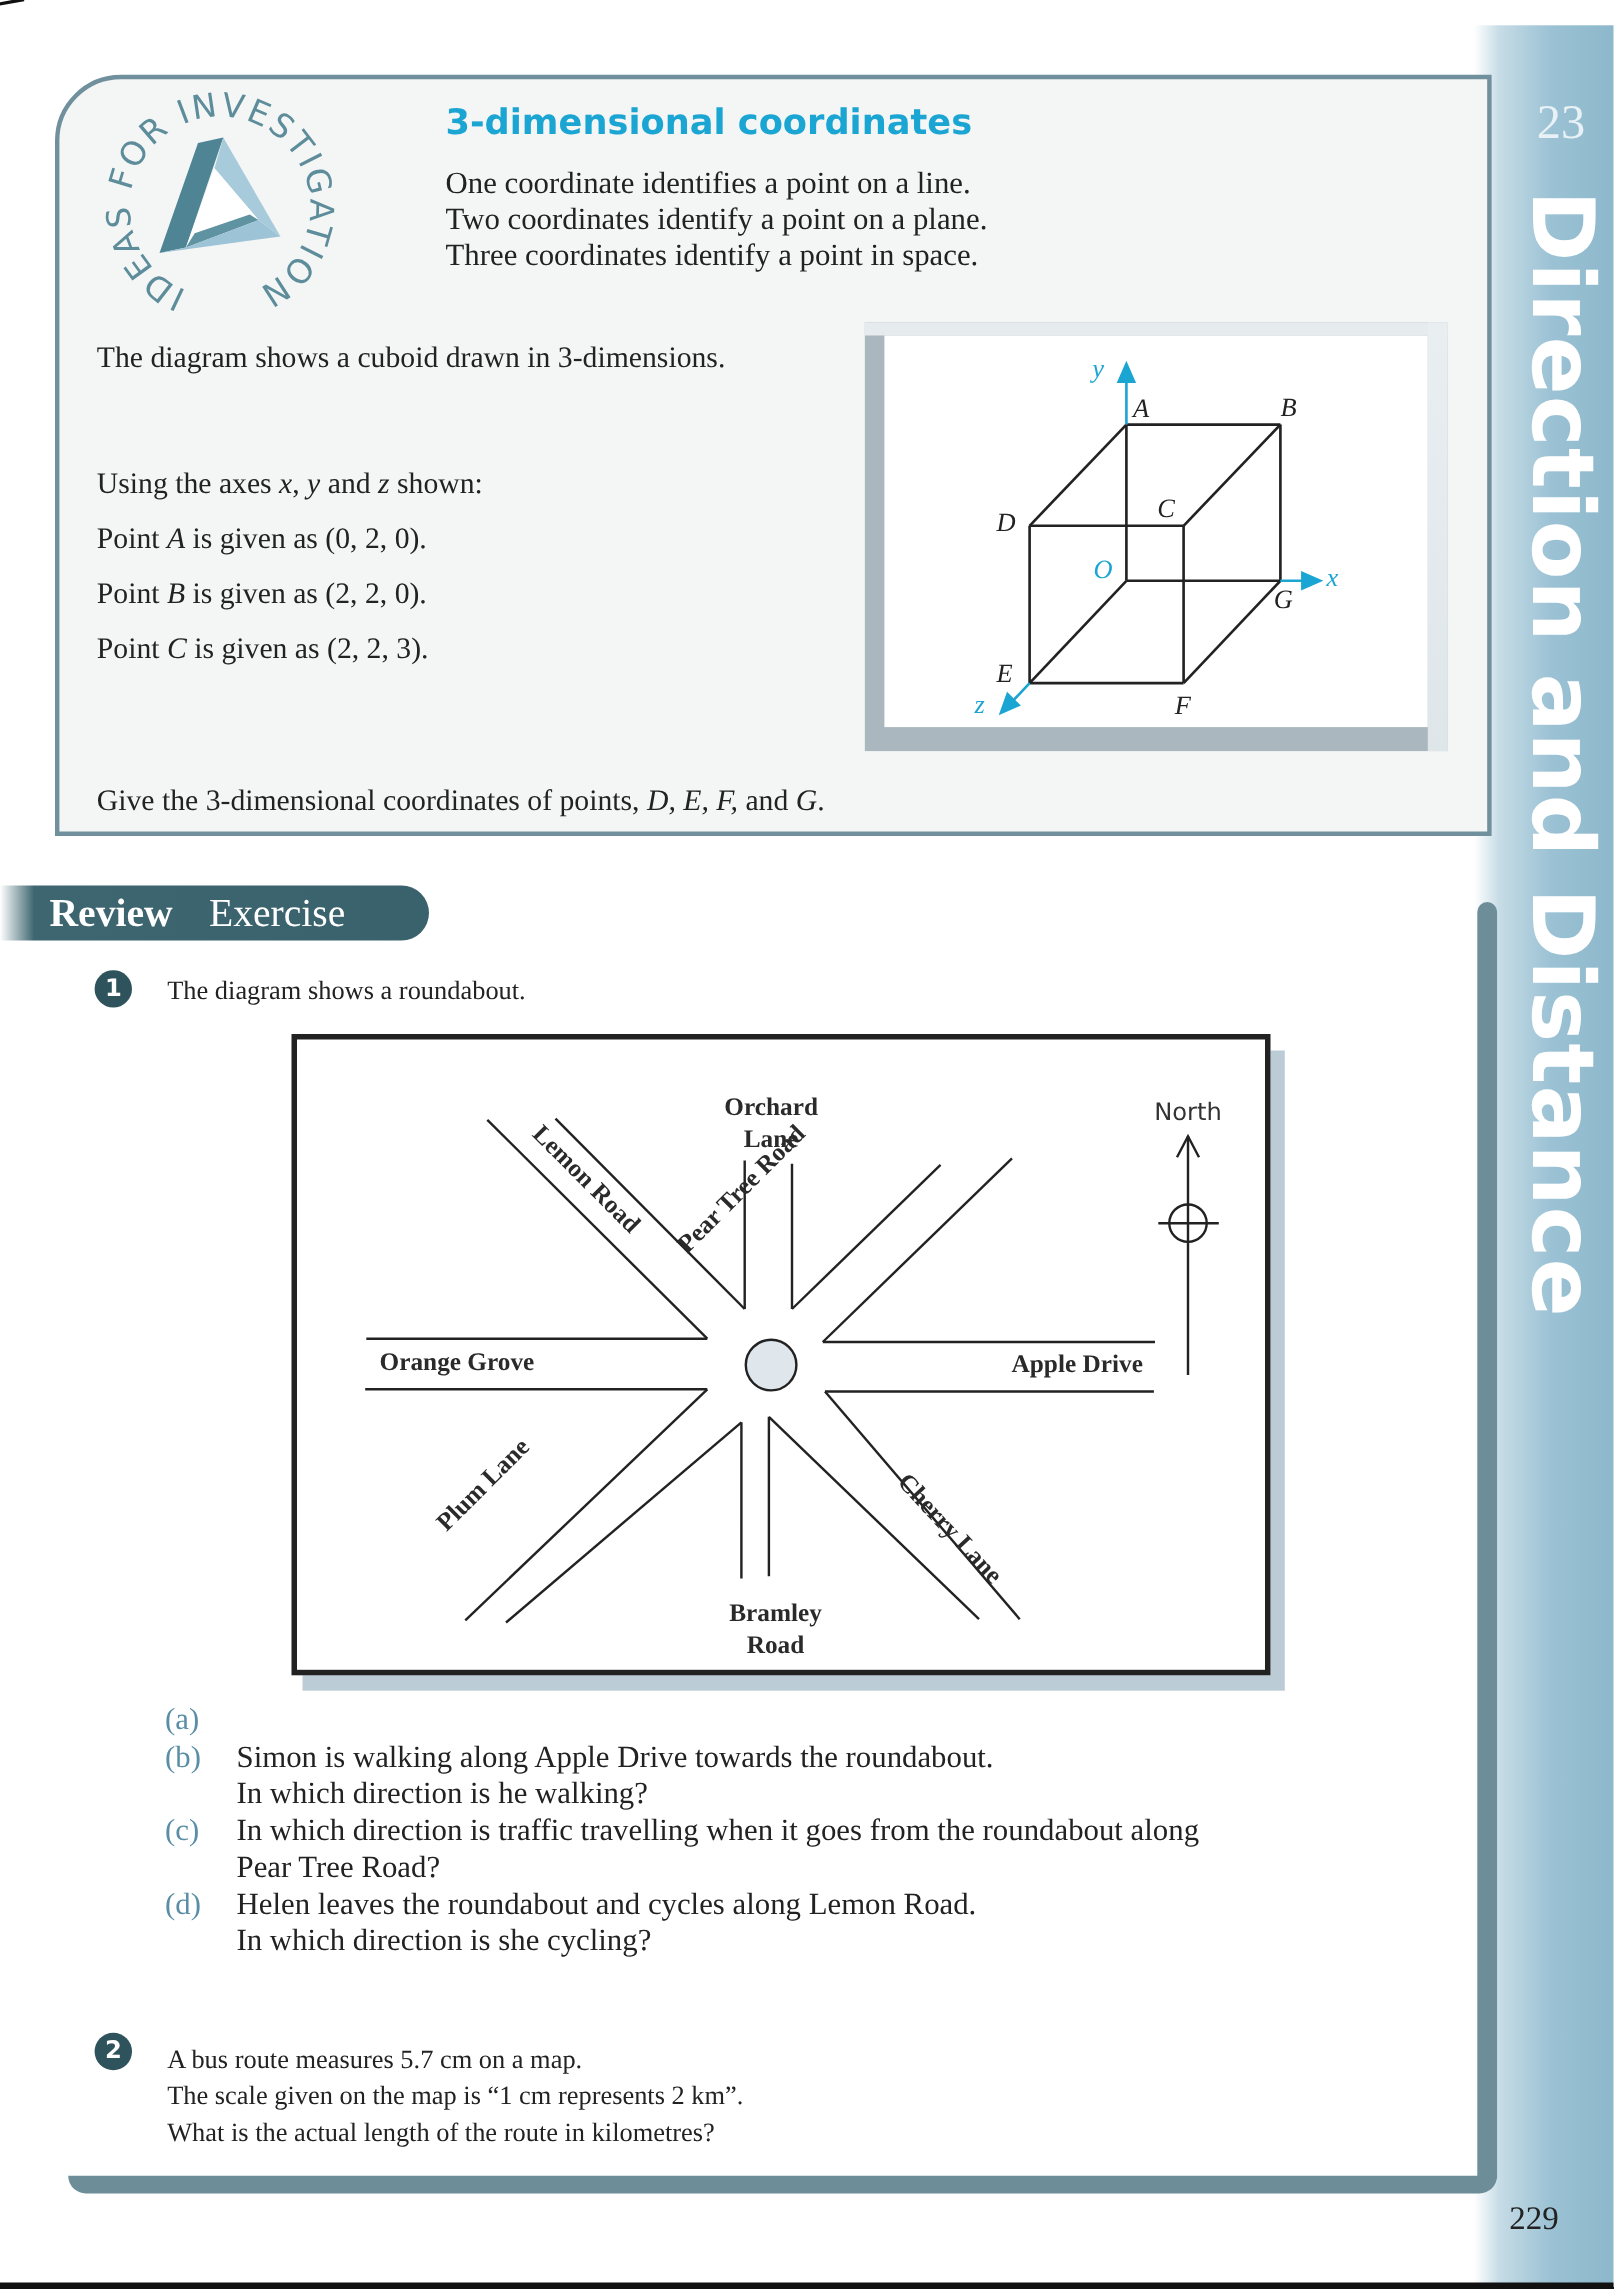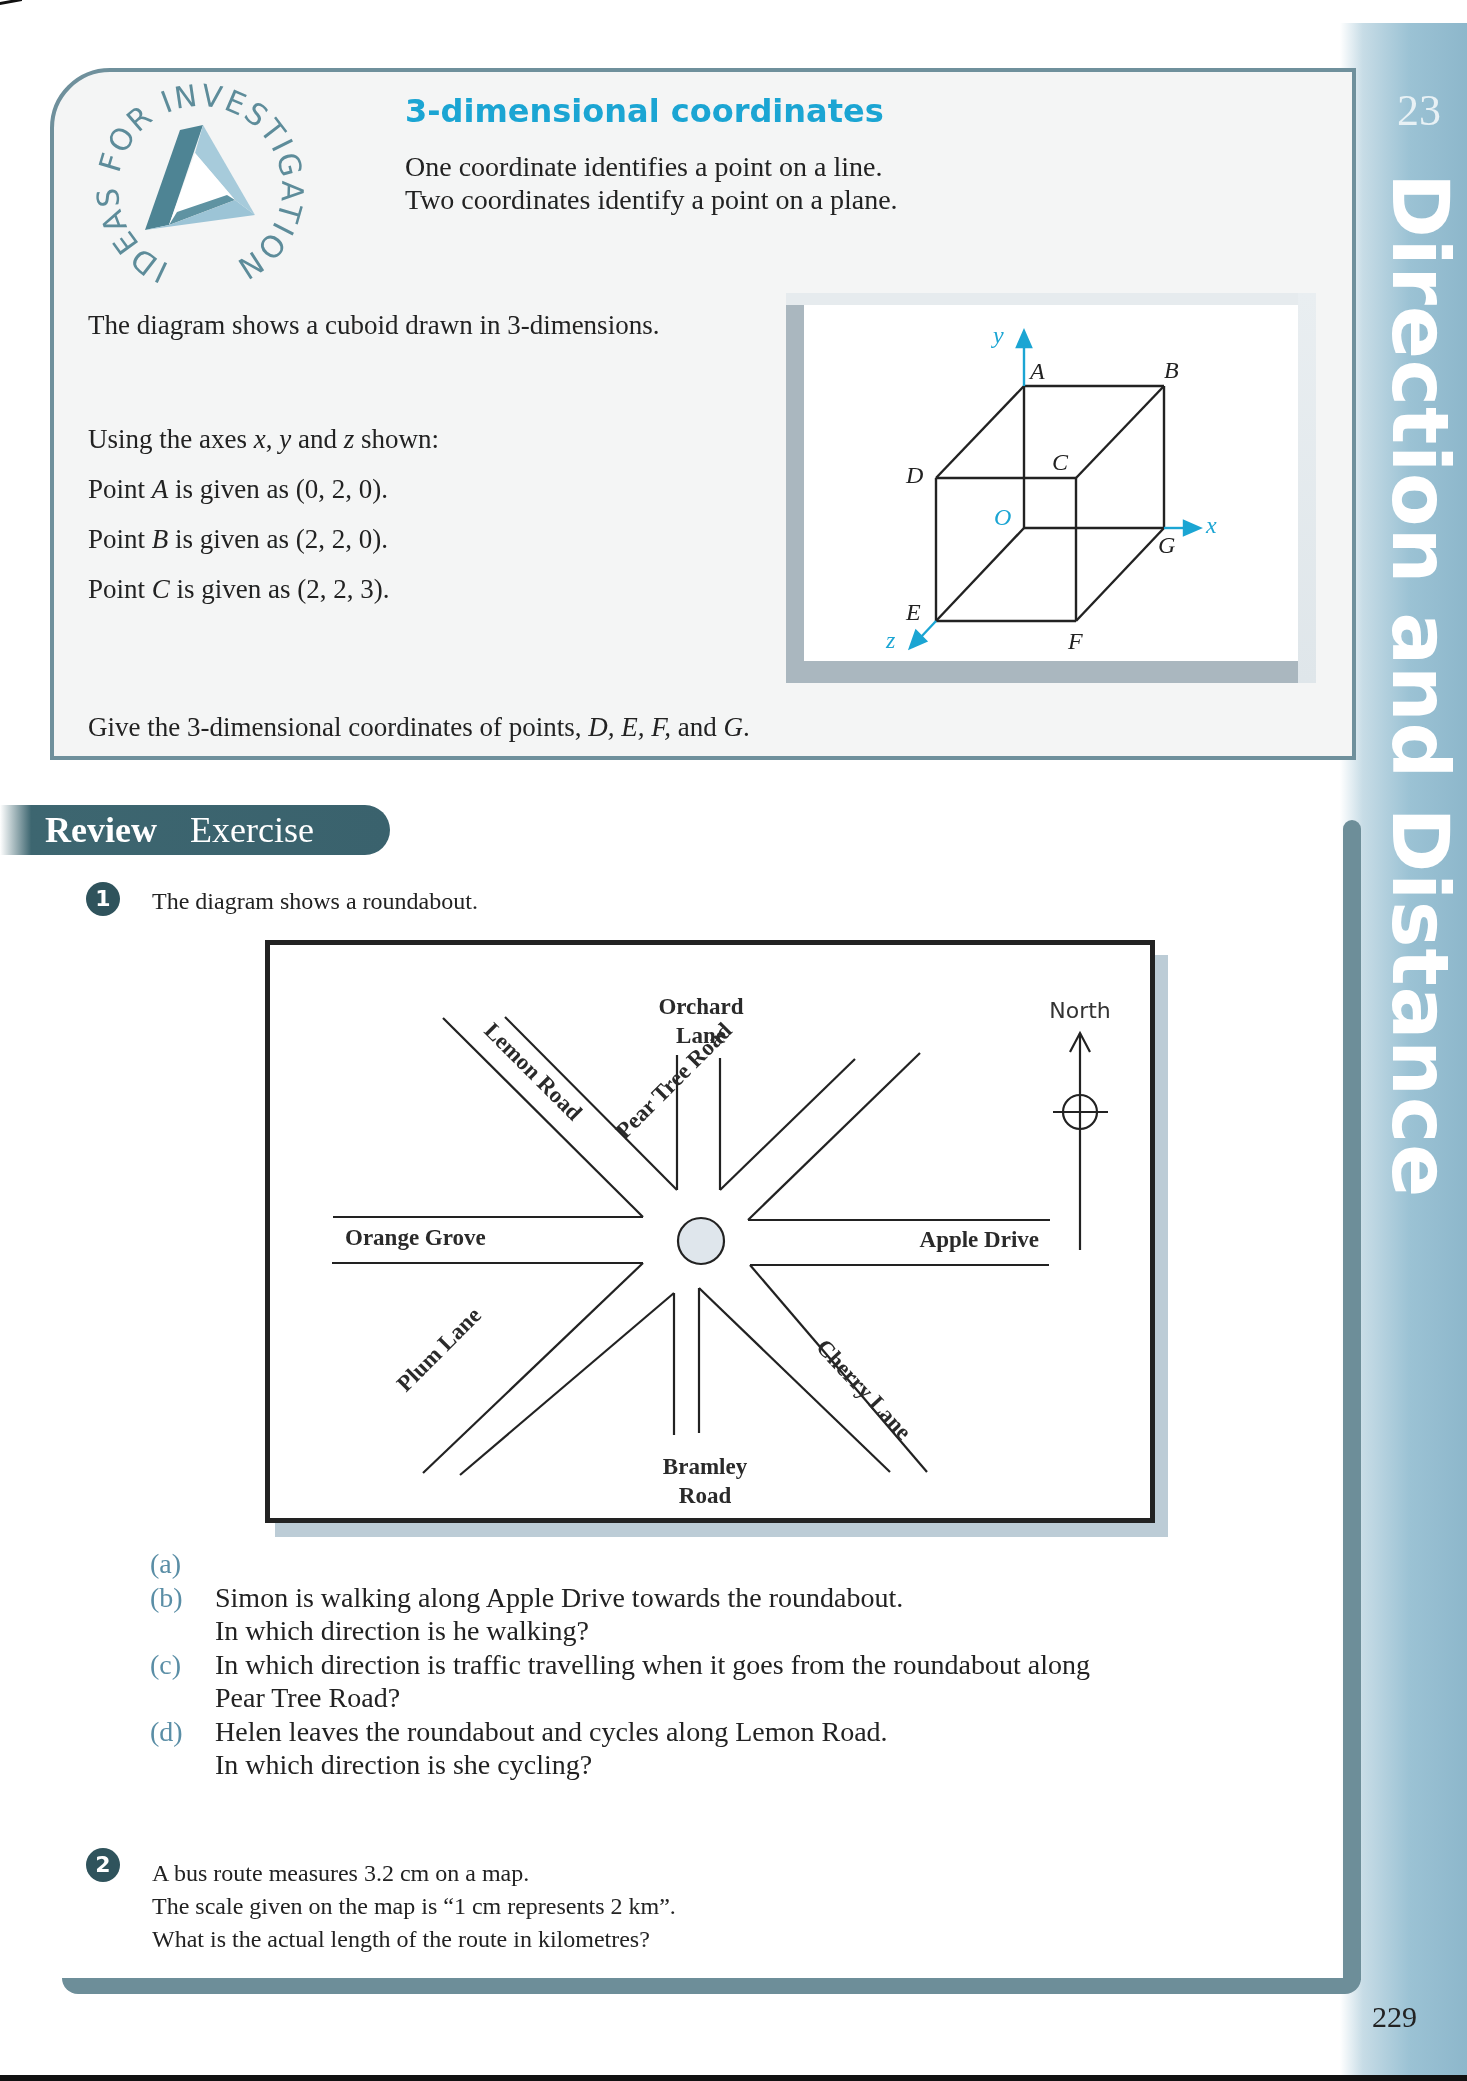--- a/index.html
+++ b/index.html
@@ -116,20 +116,21 @@
     <polygon points="118,50 170,140 150,125 110,78" fill="#a7cbdb"></polygon>
     <polygon points="84,150 110,78 150,125" fill="#ffffff"></polygon>
     <polygon points="84,150 150,125 142,120 92,137" fill="#5f93a2"></polygon>
   </g>
 </svg>
 
 <div class="invest-title">3-dimensional coordinates</div>
 <div class="intro-lines">
   <div>One coordinate identifies a point on a line.</div>
   <div>Two coordinates identify a point on a plane.</div>
+  <div>Three coordinates identify a point in space.</div>
 </div>
 
 <div class="para" style="top:310px;">The diagram shows a cuboid drawn in 3-dimensions.</div>
 <div class="para" style="top:424px;" id="axesIntro">Using the axes <i>x</i>, <i>y</i> and <i>z</i> shown:</div>
 <div class="para" style="top:474px;">
   <span>Point </span><i>A</i><span> is given as (0, 2, 0).</span>
 </div>
 <div class="para" style="top:524px;">
   <span>Point </span><i>B</i><span> is given as (2, 2, 0).</span>
 </div>
@@ -266,19 +267,19 @@
     <div class="lbl">(d)</div>
     <div>
         <div>Helen leaves the roundabout and cycles along Lemon Road.</div>
         <div>In which direction is she cycling?</div>
       </div>
   </div>
 </div>
 
 <div class="qnum" style="left:86px; top:1848px;">2</div>
 <div class="qtext" style="left:152px; top:1857px;">
-  <div>A bus route measures 3.2 cm on a map.</div>
+  <div>A bus route measures 5.7 cm on a map.</div>
   <div>The scale given on the map is “1 cm represents 2 km”.</div>
   <div>What is the actual length of the route in kilometres?</div>
 </div>
 
 <div class="page-num">229</div>
 <div class="bottom-rule"></div>
 
 </body></html>

